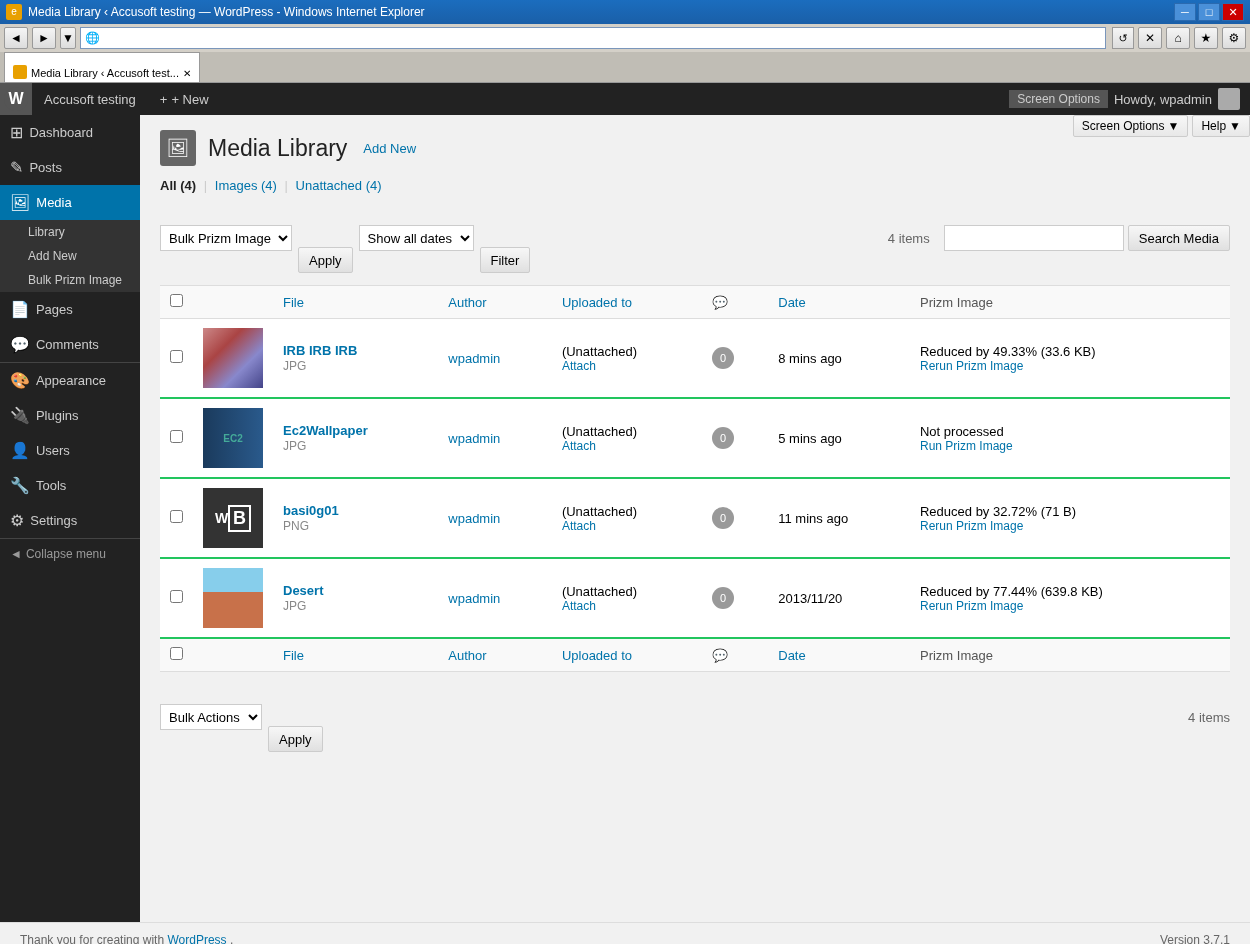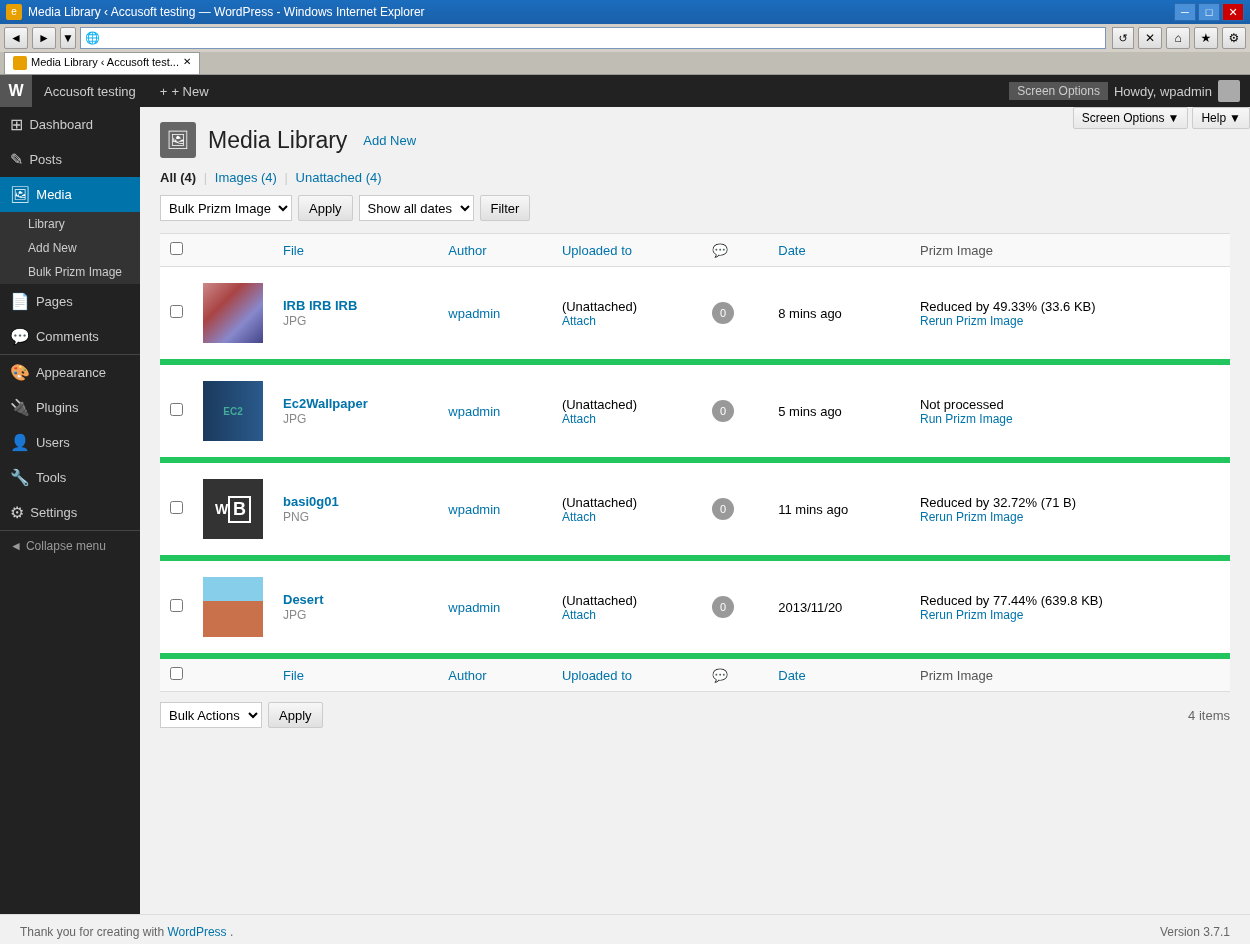--- a/index.html
+++ b/index.html
@@ -22,21 +22,21 @@
     .title-bar-btn { width: 22px; height: 18px; background: #4a90d9; border: 1px solid #2a6ab0; color: white; font-size: 11px; cursor: pointer; display: flex; align-items: center; justify-content: center; }
 
     
     .browser-chrome { background: #d4d0c8; border-bottom: 1px solid #999; }
     .browser-toolbar { display: flex; align-items: center; gap: 4px; padding: 3px 4px; }
     .browser-nav-btn { width: 24px; height: 22px; background: linear-gradient(to bottom, #f5f5f5, #ddd); border: 1px solid #999; border-radius: 2px; cursor: pointer; font-size: 12px; display: flex; align-items: center; justify-content: center; }
     .browser-address-bar { flex: 1; height: 22px; border: 1px solid #7a96bb; background: white; padding: 0 4px; font-size: 12px; display: flex; align-items: center; }
     .browser-address-input { border: none; outline: none; flex: 1; font-size: 12px; }
     .browser-go-btn { width: 22px; height: 22px; background: linear-gradient(to bottom, #f5f5f5, #ddd); border: 1px solid #999; margin-left: 2px; cursor: pointer; font-size: 11px; display: flex; align-items: center; justify-content: center; }
     .browser-tabs { display: flex; align-items: flex-end; padding: 0 4px; background: #c0bdb5; }
-    .browser-tab { background: white; border: 1px solid #999; border-bottom: none; padding: 3px 8px; font-size: 11px; display: flex; align-items: flex-start; gap: 4px; height: 22px; cursor: pointer; min-width: 180px; }
+    .browser-tab { background: white; border: 1px solid #999; border-bottom: none; padding: 3px 8px; font-size: 11px; display: flex; align-items: flex-end; gap: 4px; height: 30px; cursor: pointer; min-width: 180px; }
     .browser-tab-icon { width: 14px; height: 14px; background: #e8a000; border-radius: 2px; }
     .browser-tab-close { margin-left: auto; font-size: 10px; cursor: pointer; }
 
     
     .wp-admin { display: flex; flex-direction: column; min-height: calc(944px - 70px); }
 
     
     .admin-top-bar { background: #222; color: #ccc; height: 32px; display: flex; align-items: center; font-size: 13px; }
     .admin-top-bar-wp { background: #555; width: 32px; height: 32px; display: flex; align-items: center; justify-content: center; cursor: pointer; }
     .admin-top-bar-site { padding: 0 12px; color: #ccc; cursor: pointer; }
@@ -68,29 +68,29 @@
 
     
     .filter-tabs { margin-bottom: 10px; font-size: 13px; }
     .filter-tab { color: #0073aa; text-decoration: none; cursor: pointer; }
     .filter-tab.active { color: #222; font-weight: bold; }
     .filter-sep { color: #ccc; margin: 0 4px; }
 
     
     .toolbar { display: flex; align-items: center; gap: 6px; margin-bottom: 12px; }
     .toolbar-select { height: 26px; border: 1px solid #ccc; background: white; font-size: 13px; padding: 0 4px; }
-    .toolbar-btn { height: 26px; background: linear-gradient(to bottom, #f7f7f7, #e0e0e0); border: 1px solid #ccc; padding: 0 10px; font-size: 13px; cursor: pointer; border-radius: 2px; }
+    .toolbar-btn { height: 26px; background: linear-gradient(to bottom, #f7f7f7, #e0e0e0); border: 1px solid #ccc; padding: 0 10px; font-size: 13px; cursor: pointer; border-radius: 2px; margin-top: 44px; }
     .toolbar-right { margin-left: auto; color: #666; font-size: 13px; }
     .search-box { height: 26px; border: 1px solid #ccc; padding: 0 6px; font-size: 13px; width: 180px; }
     .search-btn { height: 26px; background: linear-gradient(to bottom, #f7f7f7, #e0e0e0); border: 1px solid #ccc; padding: 0 10px; font-size: 13px; cursor: pointer; border-radius: 2px; }
 
     
     .media-table { width: 100%; border-collapse: collapse; background: white; }
     .media-table th { background: #f9f9f9; border-bottom: 1px solid #ddd; border-top: 1px solid #ddd; padding: 8px 10px; text-align: left; color: #0073aa; font-weight: normal; font-size: 13px; }
-    .media-table td { padding: 16px 10px; border-bottom: 6px solid #22c55e; vertical-align: middle; font-size: 13px; }
+    .media-table td { padding: 9px 10px; border-bottom: 2px solid #22c55e; vertical-align: middle; font-size: 13px; }
     .media-table .check-col { width: 30px; }
     .media-table .thumb-col { width: 80px; }
     .file-name { color: #0073aa; font-weight: bold; cursor: pointer; text-decoration: none; display: block; }
     .file-type { color: #888; font-size: 12px; }
     .author-link { color: #0073aa; cursor: pointer; text-decoration: none; }
     .attach-link { color: #0073aa; cursor: pointer; text-decoration: none; display: block; font-size: 12px; }
     .comment-bubble { display: inline-flex; align-items: center; justify-content: center; background: #999; color: white; border-radius: 50%; width: 22px; height: 22px; font-size: 11px; }
     .prizm-action { color: #0073aa; cursor: pointer; text-decoration: none; display: block; font-size: 12px; }
 
     
@@ -251,20 +251,26 @@
       <div class="toolbar">
         <select class="toolbar-select">
           <option>Bulk Prizm Image</option>
           <option>Bulk Actions</option>
         </select>
         <button class="toolbar-btn">Apply</button>
         <select class="toolbar-select">
           <option>Show all dates</option>
         </select>
         <button class="toolbar-btn">Filter</button>
+        <div class="toolbar-right">
+          <span>4 items</span>
+          &nbsp;&nbsp;
+          <input class="search-box" type="text" placeholder="" style="">
+          <button class="search-btn">Search Media</button>
+        </div>
       </div>
 
       <table class="media-table">
         <thead>
           <tr>
             <th class="check-col">
               <input type="checkbox" style="">
             </th>
             <th class="thumb-col"></th>
             <th style="color:#0073aa;cursor:pointer;">File</th>

